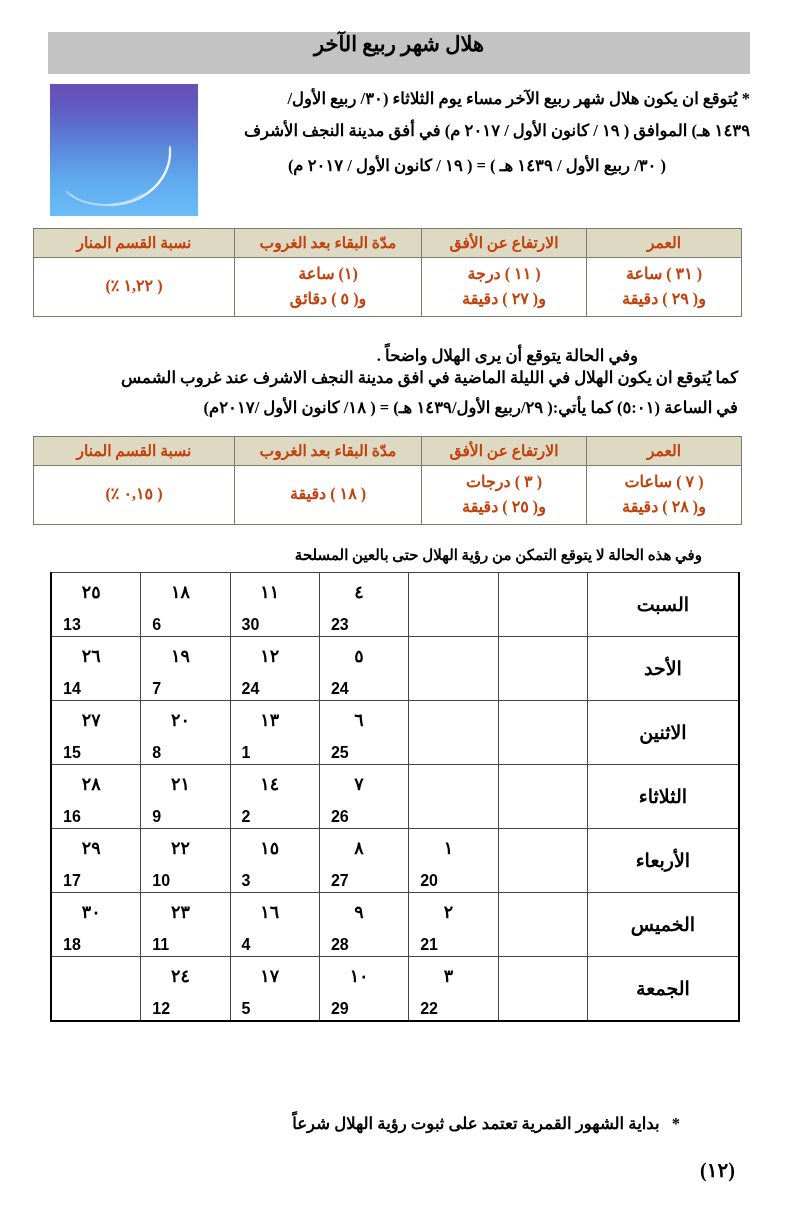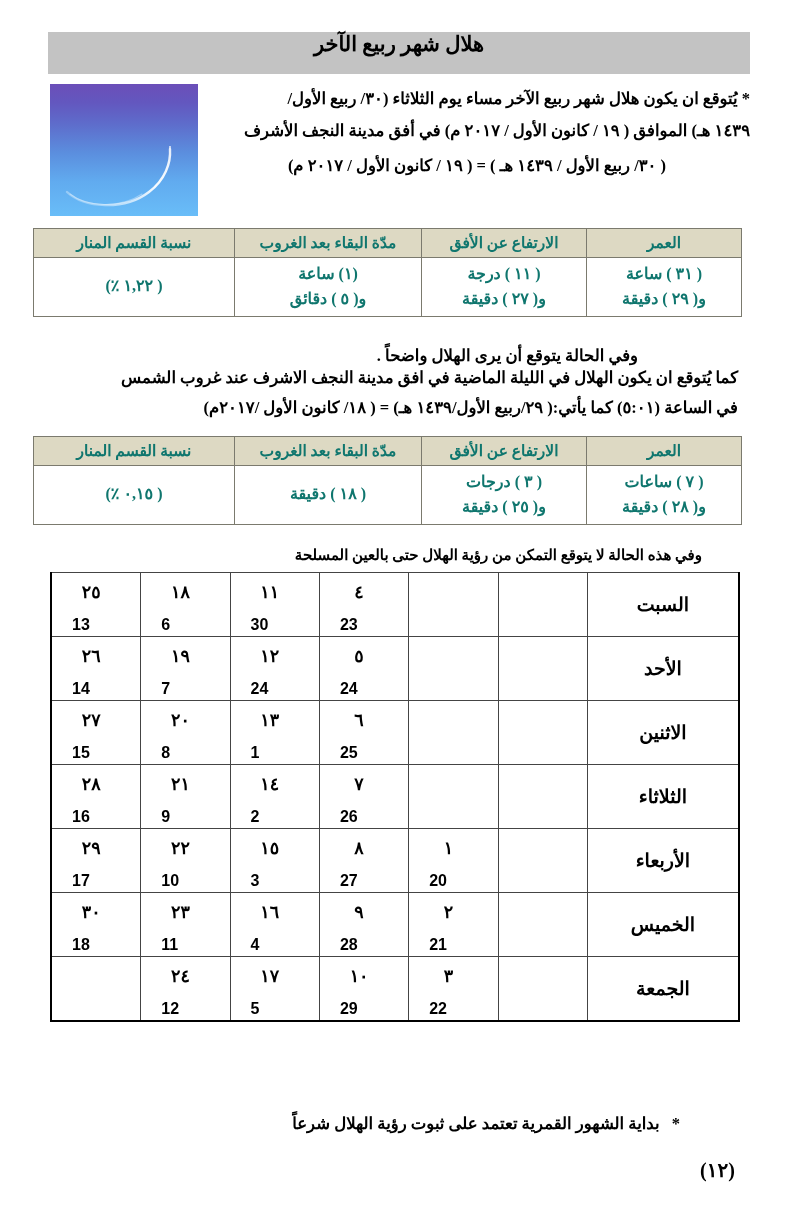--- a/index.html
+++ b/index.html
@@ -90,21 +90,21 @@
     border-collapse: collapse;
     direction: rtl;
     table-layout: fixed;
   }
   .data-table th,
   .data-table td {
     border: 1px solid #7b7a6e;
     text-align: center;
     vertical-align: middle;
     font-weight: bold;
-    color: #0f766e;
+    color: #c2410c;
   }
   .data-table th {
     background: #ddd9c3;
     font-size: 15.5px;
     height: 26px;
     padding: 1px 2px;
     white-space: nowrap;
   }
   .data-table td {
     background: #ffffff;
@@ -207,21 +207,21 @@
     padding-right: 10px;
   }
   table.calendar td.cell .greg {
     display: block;
     text-align: left;
     direction: ltr;
     font-size: 16px;
     font-weight: bold;
     line-height: 1;
     padding-top: 16px;
-    padding-left: 20px;
+    padding-left: 11px;
     font-family: "Liberation Sans", sans-serif;
   }
   table.calendar td.cell.empty .hijri,
   table.calendar td.cell.empty .greg { visibility: hidden; }
 
   
   .footnote {
     position: absolute;
     right: 118px;
     top: 1114px;

